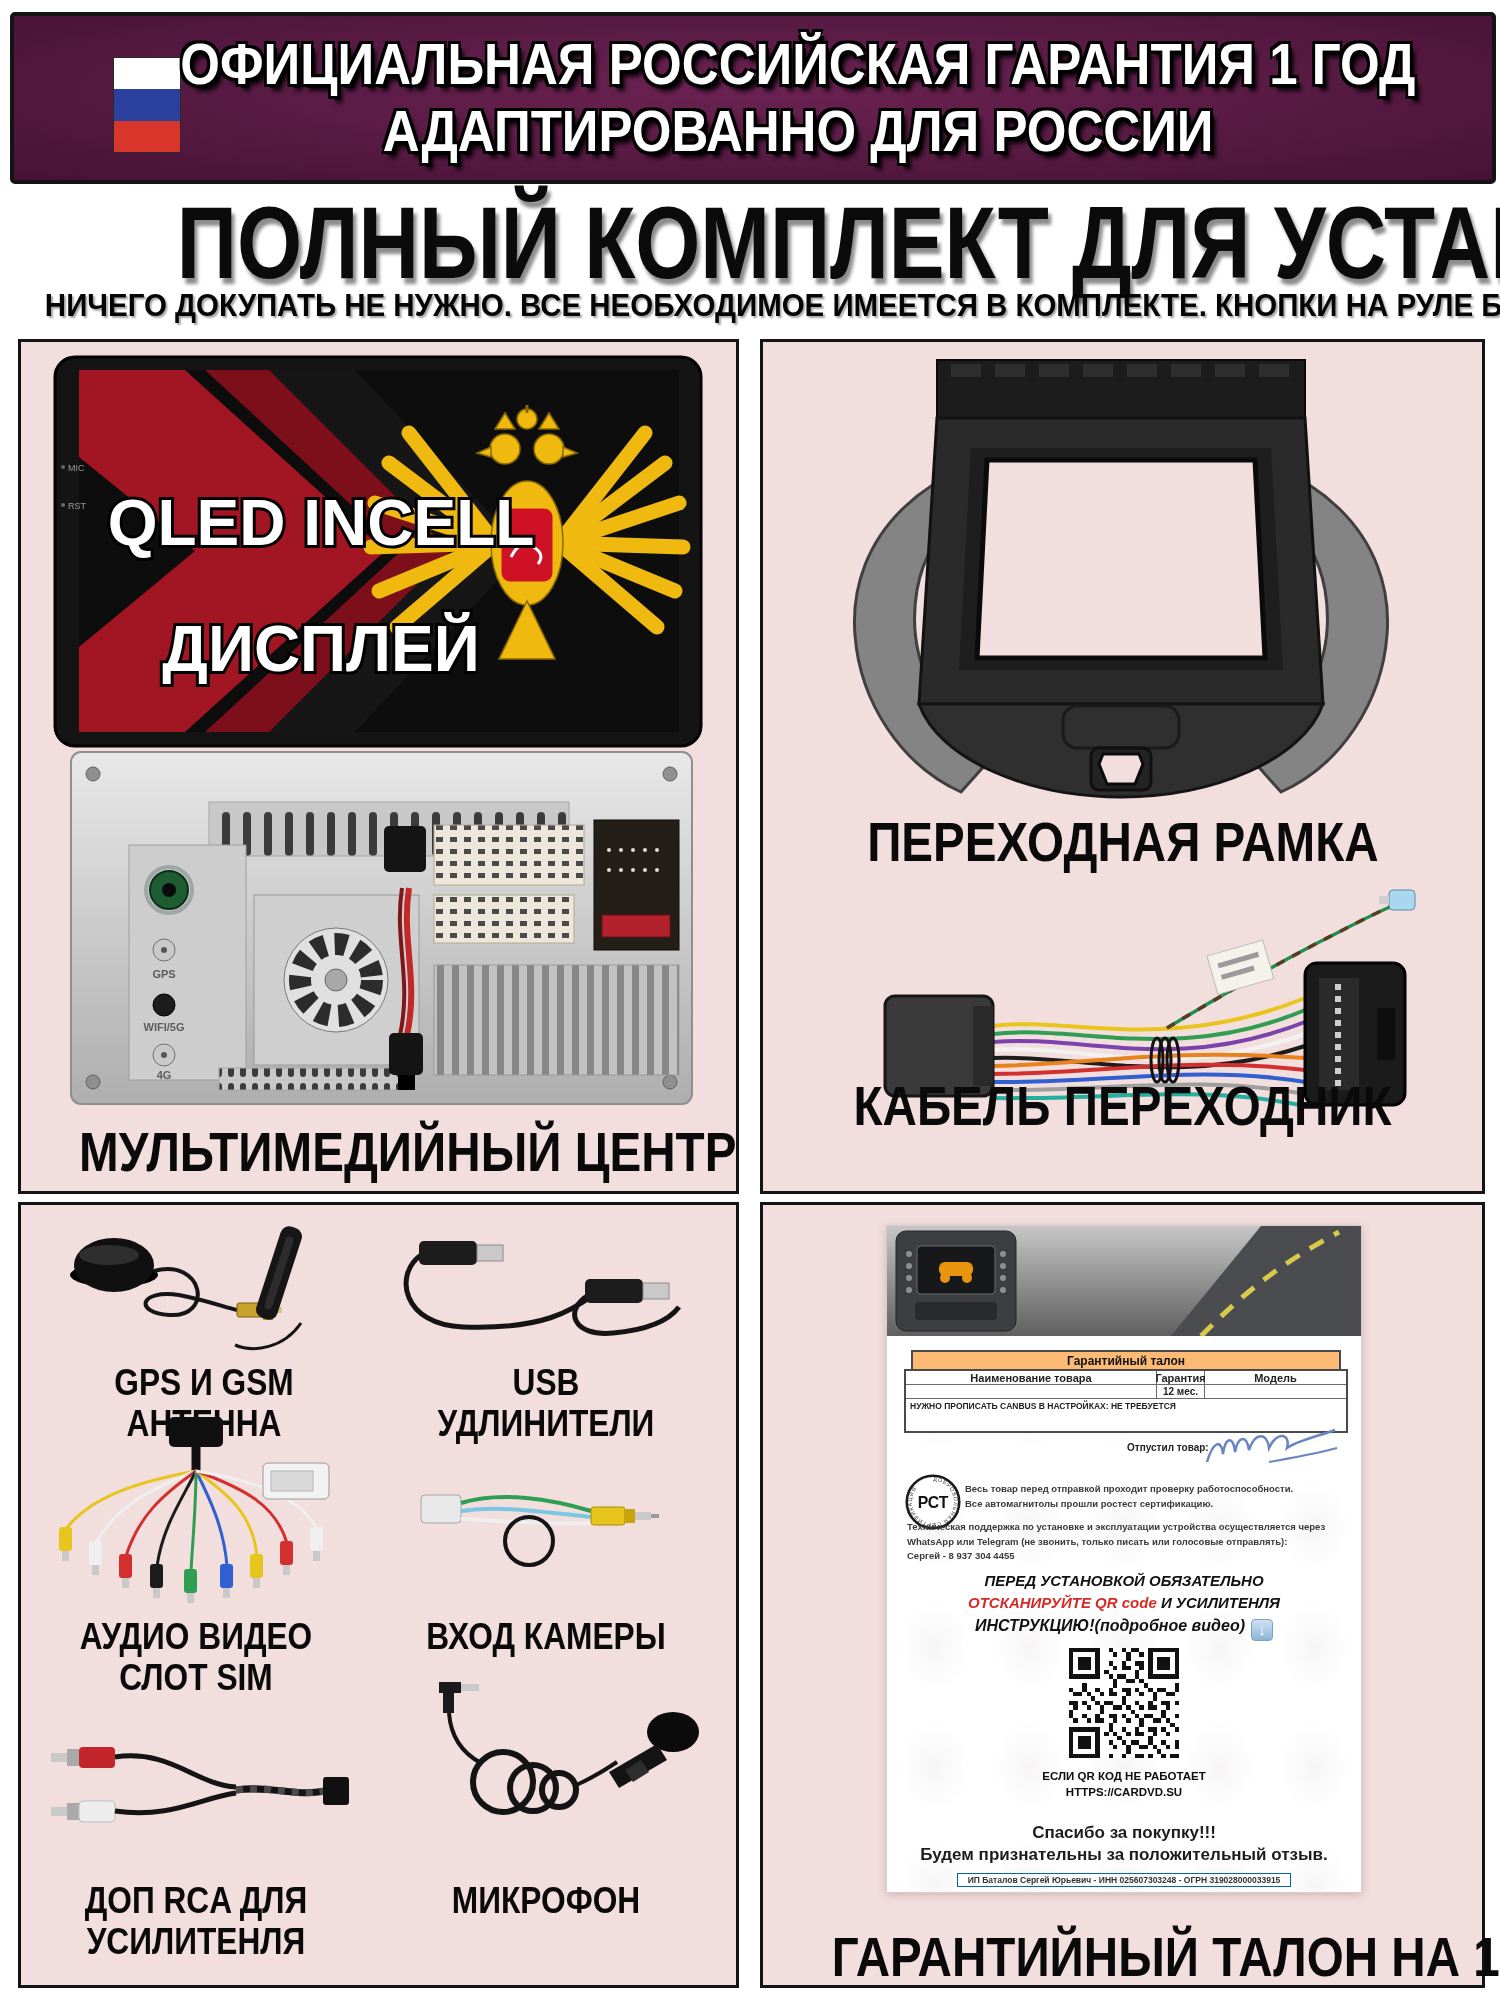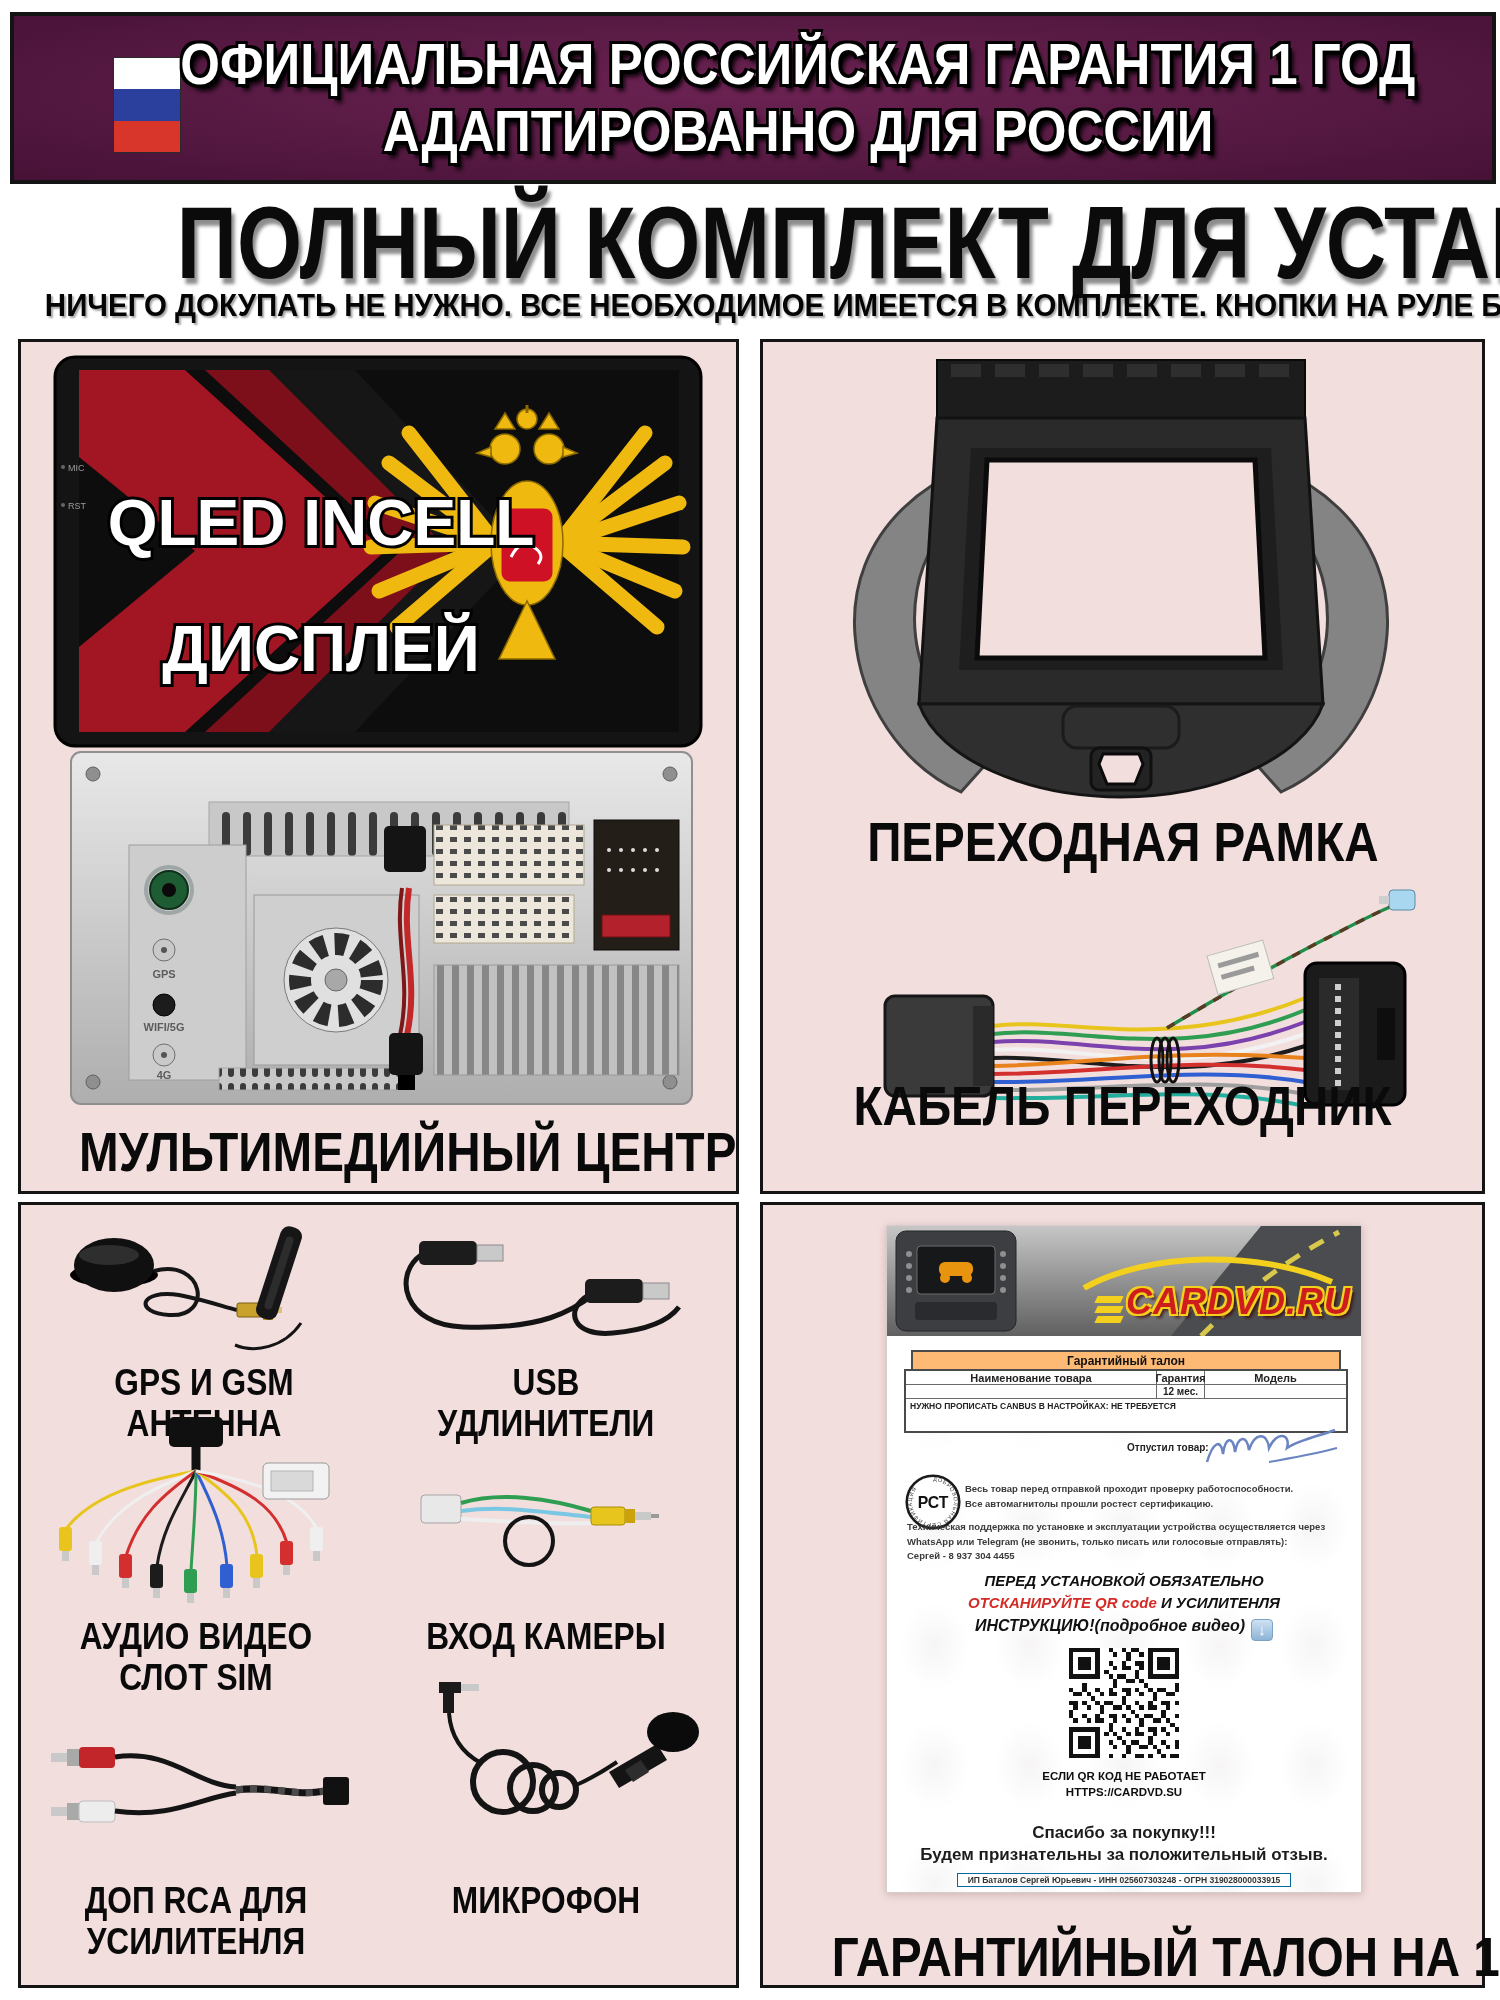--- a/index.html
+++ b/index.html
@@ -2,21 +2,21 @@
 <html><head>
 <meta charset="utf-8">
 <style>
   html,body{margin:0;padding:0;background:#fff;}
   .page{position:relative;width:1500px;height:2000px;background:#fff;overflow:hidden;
         font-family:"Liberation Sans",sans-serif;}
   .abs{position:absolute;}
   .cond{display:inline-block;transform:scaleX(.85);transform-origin:center;white-space:nowrap;}
 
   
-  .banner{left:10px;top:12px;width:1478px;height:164px;border:4px solid #141414;border-radius:0;
+  .banner{left:10px;top:12px;width:1478px;height:164px;border:4px solid #141414;border-radius:5px;
           background:radial-gradient(ellipse at 50% 45%, #6b2252 0%, #571a43 55%, #471136 100%);}
   .banner-text{position:absolute;left:90px;right:0;top:0;bottom:0;display:flex;flex-direction:column;
                align-items:center;justify-content:center;gap:2px;}
   .banner-line{font-size:58px;font-weight:700;color:#fff;line-height:1.12;
                text-shadow:-3px -3px 0 #000,3px -3px 0 #000,-3px 3px 0 #000,4px 4px 0 #000,6px 7px 5px rgba(0,0,0,.85);}
   .banner-line .cond{transform:scaleX(.88);}
   .flag{left:100px;top:42px;width:66px;height:94px;box-shadow:0 0 0 1px #2a2a2a;display:flex;flex-direction:column;}
   .flag div{flex:1;}
 
   
@@ -428,26 +428,20 @@
               <circle cx="14" cy="36" r="3"></circle>
               <circle cx="14" cy="48" r="3"></circle>
               <circle cx="14" cy="60" r="3"></circle>
           <circle cx="108" cy="24" r="3"></circle>
               <circle cx="108" cy="36" r="3"></circle>
               <circle cx="108" cy="48" r="3"></circle>
               <circle cx="108" cy="60" r="3"></circle>
             </g>
           <rect x="20" y="72" width="82" height="18" rx="3" fill="#2a2b2e"></rect>
         </svg>
-        <div class="logo-wrap">
-          <svg class="abs" style="left:-18px;top:-20px" width="260" height="34" viewBox="0 0 260 34">
-            <path d="M6 32 C 70 -4 180 -6 254 26" fill="none" stroke="#f3cf1e" stroke-width="6"></path>
-          </svg>
-          <span class="logo-bars"><div></div><div></div><div></div></span><span class="logo-text">CARDVD.RU</span>
-        </div>
       </div>
 
       <div class="gt-title">Гарантийный талон</div>
       <div class="gt-table">
         <div class="gt-row">
           <div class="gt-c p">Наименование товара</div>
           <div class="gt-c w">Гарантия</div>
           <div class="gt-c m">Модель</div>
         </div>
         <div class="gt-row">

